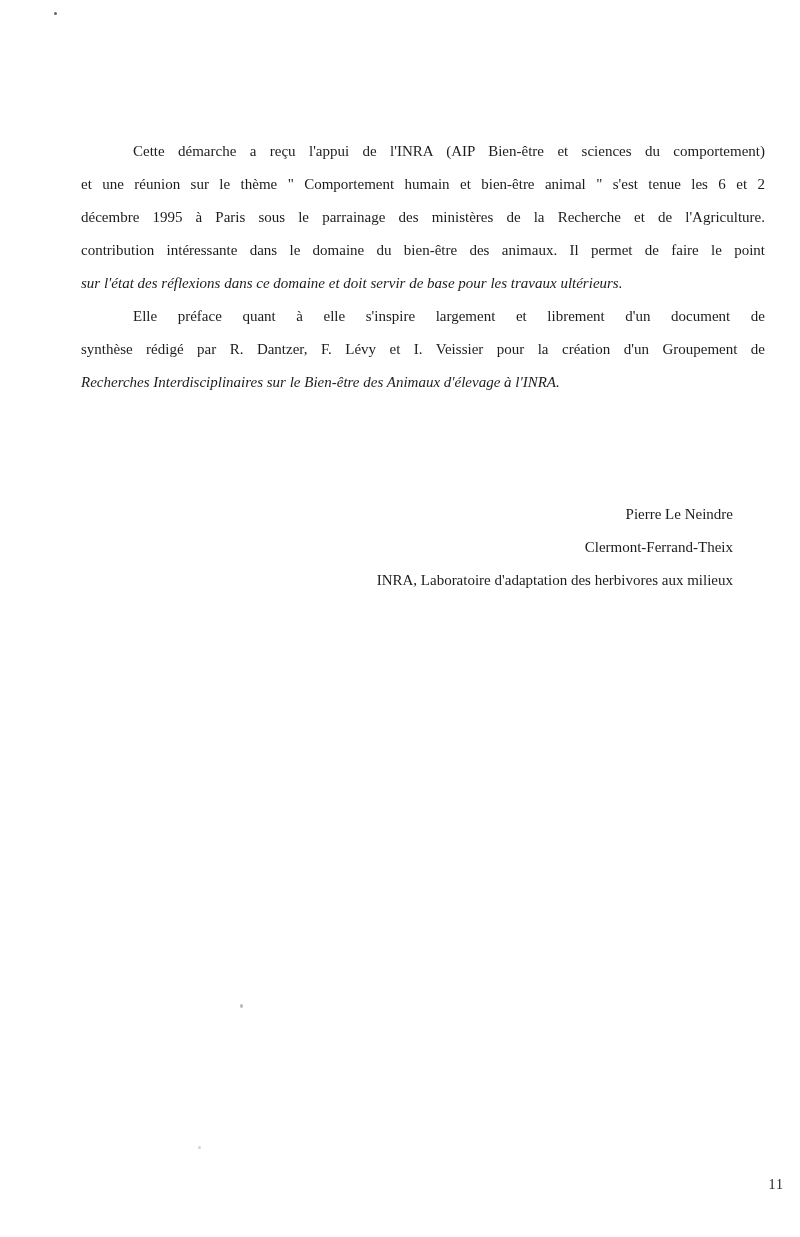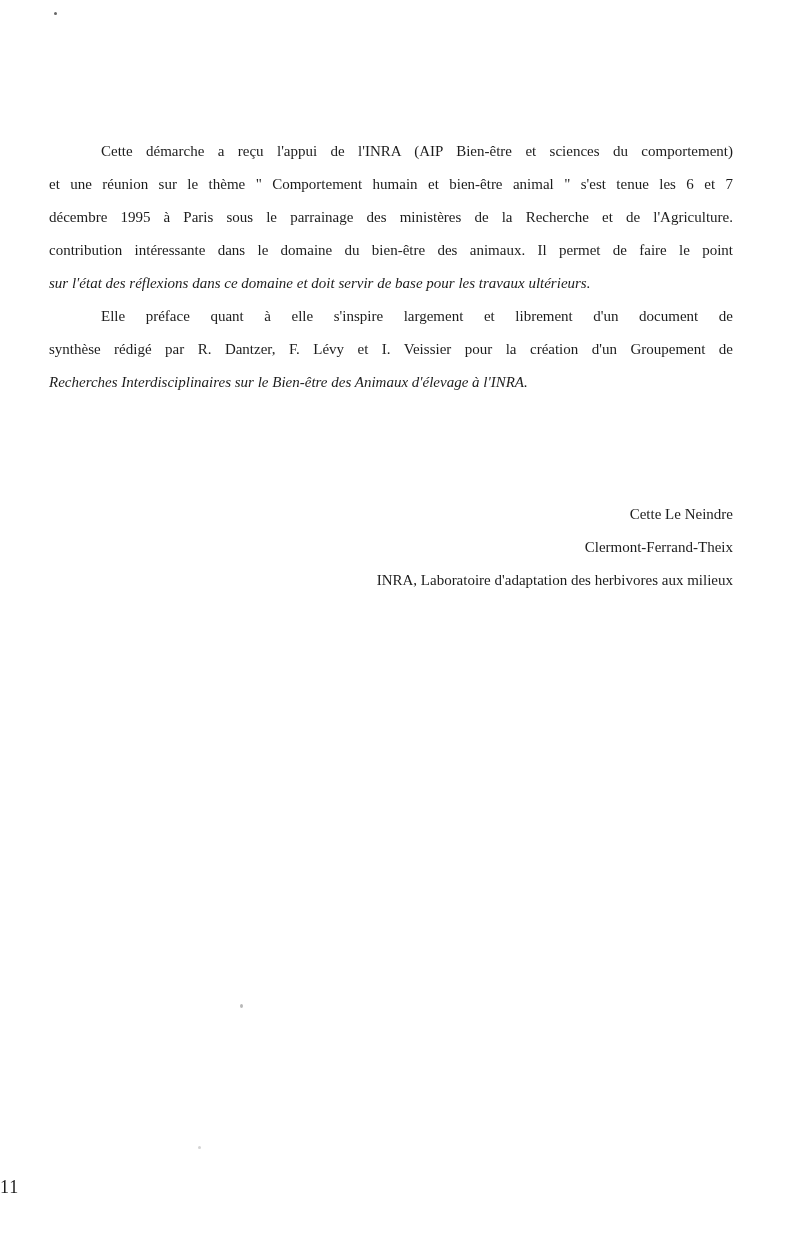--- a/index.html
+++ b/index.html
@@ -17,21 +17,21 @@
     color: var(--ink, #1c1c1c);
     overflow: hidden;
   }
   .page {
     position: absolute;
     inset: 0;
     background: var(--paper, #ffffff);
   }
   .text-block {
     position: absolute;
-    left: 49px;
+    left: 81px;
     top: 135px;
     width: 684px;
   }
   .line {
     font-size: 15px;
     line-height: 33px;
     height: 33px;
     white-space: normal;
     text-align: justify;
     text-align-last: justify;
@@ -54,52 +54,52 @@
   .signature .sig-line {
     font-size: 15px;
     line-height: 33px;
     height: 33px;
   }
   .page-number {
     position: absolute;
     left: 0;
     top: 1177px;
     width: 784px; 
-    text-align: left;
-    font-size: 18px;
+    text-align: right;
+    font-size: 14px;
     letter-spacing: 1px;
   }
   .speck {
     position: absolute;
     border-radius: 50%;
   }
   .speck-1 { left: 54px;  top: 12px;   width: 3px; height: 3px; background: var(--speck, #666); }
   .speck-2 { left: 240px; top: 1004px; width: 3px; height: 4px; background: #9a9a9a; opacity: .7; }
   .speck-3 { left: 198px; top: 1146px; width: 3px; height: 3px; background: #b5b5b5; opacity: .6; }
 </style>
 </head>
 <body>
 
 <div class="page">
 
   <span class="speck speck-1"></span>
 
   <main class="text-block">
     <div class="line indent">Cette démarche a reçu l'appui de l'INRA (AIP Bien-être et sciences du comportement)</div>
-    <div class="line">et une réunion sur le thème " Comportement humain et bien-être animal " s'est tenue les 6 et 7</div>
+    <div class="line">et une réunion sur le thème " Comportement humain et bien-être animal " s'est tenue les 6 et 2</div>
     <div class="line">décembre 1995 à Paris sous le parrainage des ministères de la Recherche et de l'Agriculture.</div>
     <div class="line">contribution intéressante dans le domaine du bien-être des animaux. Il permet de faire le point</div>
     <div class="line last">sur l'état des réflexions dans ce domaine et doit servir de base pour les travaux ultérieurs.</div>
     <div class="line indent">Elle préface quant à elle s'inspire largement et librement d'un document de</div>
     <div class="line">synthèse rédigé par R. Dantzer, F. Lévy et I. Veissier pour la création d'un Groupement de</div>
     <div class="line last">Recherches Interdisciplinaires sur le Bien-être des Animaux d'élevage à l'INRA.</div>
   </main>
 
   <div class="signature">
-    <div class="sig-line">Cette Le Neindre</div>
+    <div class="sig-line">Pierre Le Neindre</div>
     <div class="sig-line">Clermont-Ferrand-Theix</div>
     <div class="sig-line">INRA, Laboratoire d'adaptation des herbivores aux milieux</div>
   </div>
 
   <div class="page-number">11</div>
 
   <span class="speck speck-2"></span>
   <span class="speck speck-3"></span>
 
 </div>

